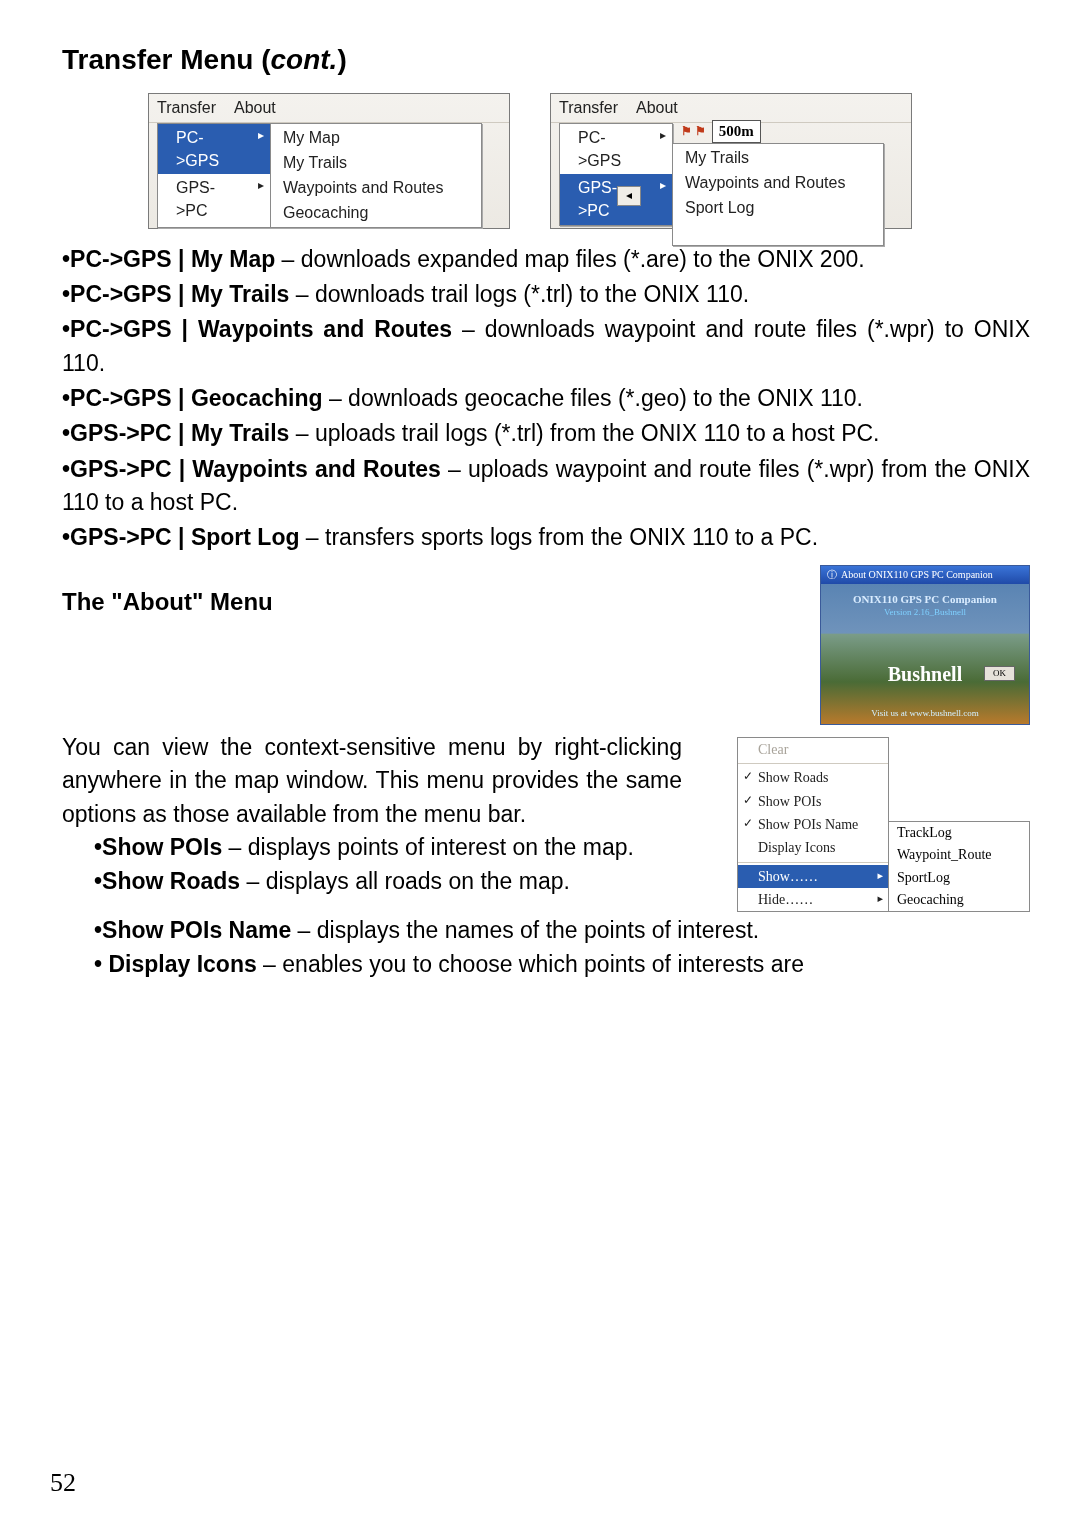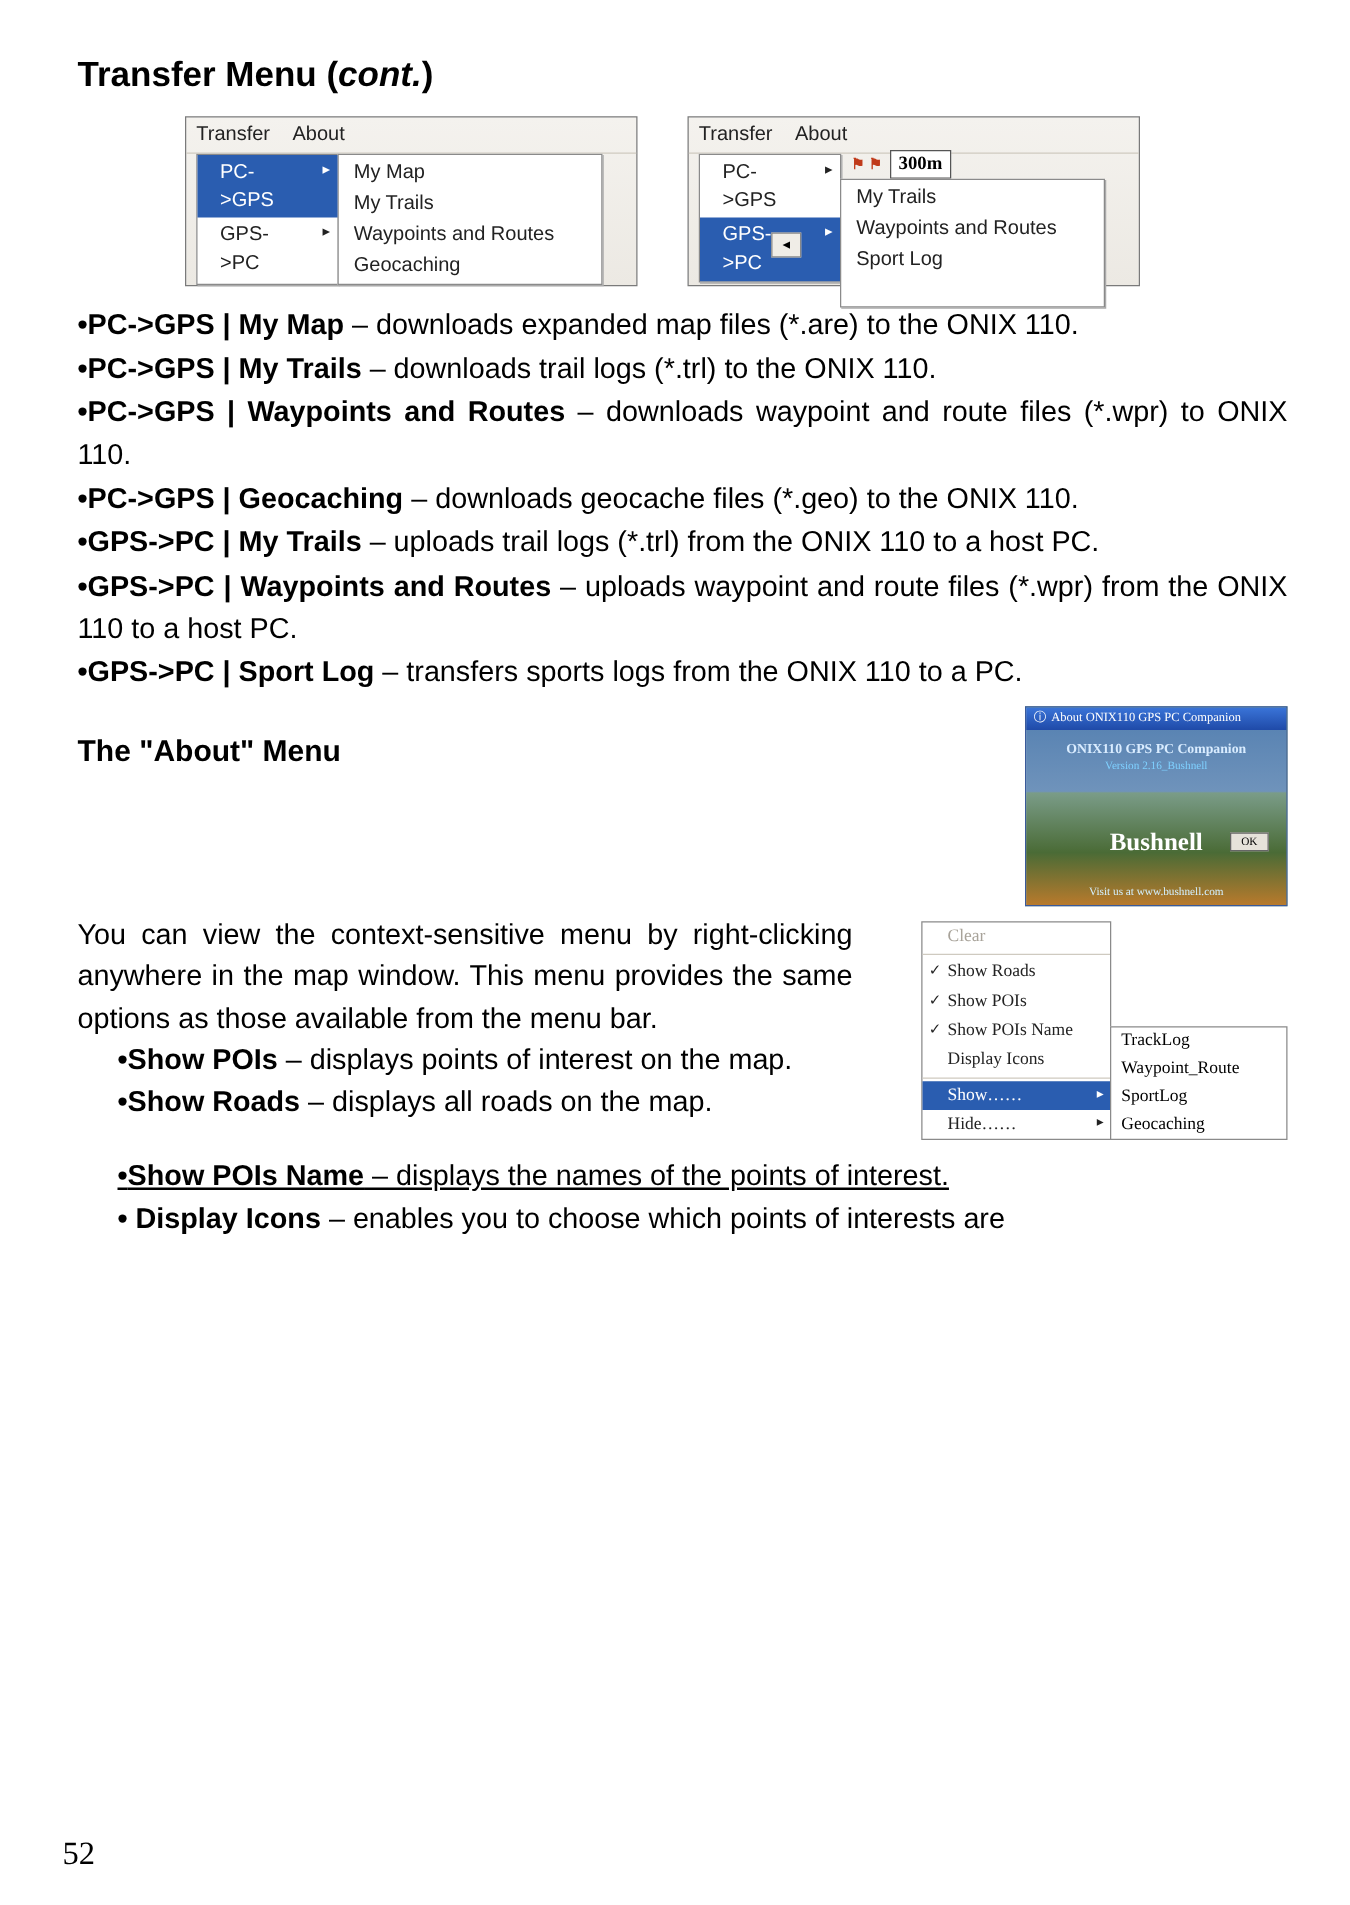--- a/index.html
+++ b/index.html
@@ -174,39 +174,39 @@
     </div>
   </div>
 
   <div class="menubox right">
     <div class="menubar">
       <span>Transfer</span>
       <span>About</span>
     </div>
     <div class="mapstrip">
       <span style="color:#c03a1a;">⚑ ⚑</span>
-      <span class="scalebox">300m</span>
+      <span class="scalebox">500m</span>
     </div>
     <div class="menubody">
       <div class="menucol1">
         <div class="row"><span>PC-&gt;GPS</span><span class="arr">▸</span></div>
         <div class="row hl"><span>GPS-&gt;PC</span><span class="arr">▸</span></div>
       </div>
       <div class="menucol2">
         <div class="row">My Trails</div>
         <div class="row">Waypoints and Routes</div>
         <div class="row">Sport Log</div>
       </div>
     </div>
     <div class="backbtn">◂</div>
   </div>
 </div>
 
 <div class="body">
-  <p class="bullet"><span class="lead">PC-&gt;GPS | My Map</span><span> – downloads expanded map files (*.are) to the ONIX 110.</span></p>
+  <p class="bullet"><span class="lead">PC-&gt;GPS | My Map</span><span> – downloads expanded map files (*.are) to the ONIX 200.</span></p>
   <p class="bullet"><span class="lead">PC-&gt;GPS | My Trails</span><span> – downloads trail logs (*.trl) to the ONIX 110.</span></p>
   <p class="bullet"><span class="lead">PC-&gt;GPS | Waypoints and Routes</span><span> – downloads waypoint and route files (*.wpr) to ONIX 110.</span></p>
   <p class="bullet"><span class="lead">PC-&gt;GPS | Geocaching</span><span> – downloads geocache files (*.geo) to the ONIX 110.</span></p>
   <p class="bullet"><span class="lead">GPS-&gt;PC | My Trails</span><span>  – uploads trail logs (*.trl) from the ONIX 110 to a host PC.</span></p>
   <p class="bullet"><span class="lead">GPS-&gt;PC |  Waypoints and  Routes</span><span> –  uploads  waypoint  and route files (*.wpr) from the ONIX 110 to a host PC.</span></p>
   <p class="bullet"><span class="lead">GPS-&gt;PC | Sport Log</span><span> – transfers sports logs from the ONIX 110 to a PC.</span></p>
 </div>
 
 <div class="row2">
   <div class="textcol">
@@ -251,21 +251,21 @@
       <div class="ctx2">
         <div class="row">TrackLog</div>
         <div class="row">Waypoint_Route</div>
         <div class="row">SportLog</div>
         <div class="row">Geocaching</div>
       </div>
     </div>
   </div>
 </div>
 
-<div class="bullets2" style="margin-top:12px;text-decoration:underline;">
+<div class="bullets2" style="margin-top:2px;">
   <p><span class="lead">Show POIs Name</span><span> – displays the names of the points of interest.</span></p>
 </div>
 <div class="lastline">
   <span class="lead">Display Icons</span><span> – enables you to choose which points of interests are</span>
 </div>
 
 <div class="pagenum">52</div>
 
 </div>
 

